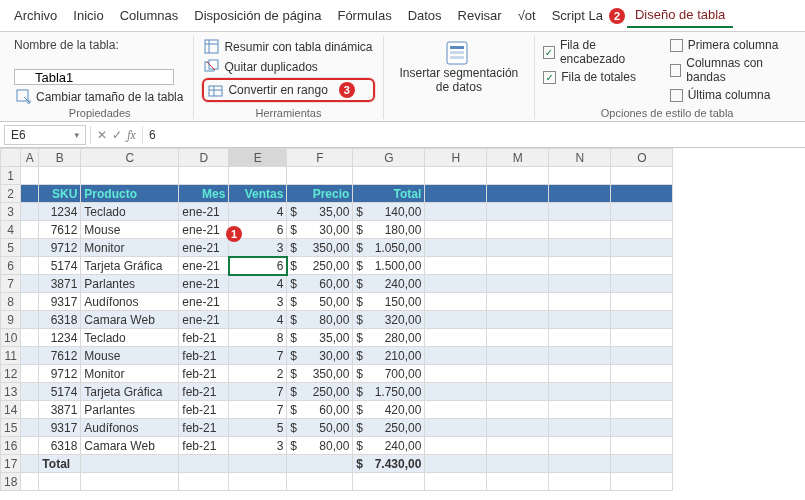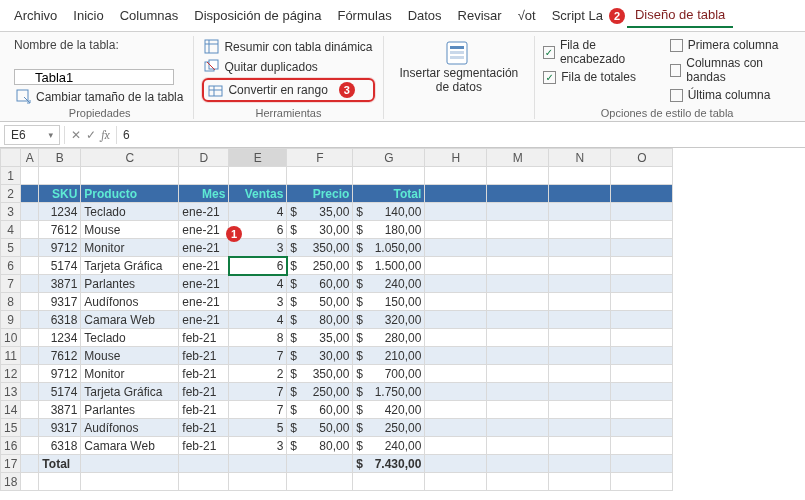--- a/index.html
+++ b/index.html
@@ -19,21 +19,21 @@
   .tool-line .ico { width: 15px; height: 15px; display:inline-flex; align-items:center; justify-content:center; }
   .highlight-box { border: 2px solid #d92b2b; border-radius: 6px; padding: 2px 4px; box-shadow: 0 0 0 1px rgba(217,43,43,0.15); text-align: right; }
   .seg-big { display:flex; flex-direction:column; align-items:center; padding:2px 8px; cursor:pointer; }
   .seg-big .ico-large { width: 30px; height: 26px; }
   .checks { display:flex; flex-direction:row; gap: 18px; }
   .check-col { display:flex; flex-direction:column; gap:4px; }
   .chk { display:flex; align-items:center; gap:5px; font-size:12px; }
   .chk .box { width:13px; height:13px; border:1px solid #888; display:inline-flex; align-items:center; justify-content:center; font-size:10px; color:#0f7b41; }
   .chk .box.checked::after { content:"✓"; }
   .fbar { display:flex; align-items:center; border-bottom:1px solid #c8c8c8; height:26px; }
-  .namebox { width:56px; border:1px solid #ccc; height:20px; margin:0 4px; padding:1px 6px; font-size:12px; display:flex; align-items:center; }
+  .namebox { width:82px; border:1px solid #ccc; height:20px; margin:0 4px; padding:1px 6px; font-size:12px; display:flex; align-items:center; }
   .namebox .dd { margin-left:auto; color:#777; font-size:9px; }
   .fx-ctrl { display:flex; align-items:center; gap:5px; padding:0 6px; color:#888; }
   .fx-label { font-style:italic; font-size:12px; font-family: "Cambria", serif; }
   .fx-val { padding:0 6px; font-size:12px; }
   .vbar { width:1px; background:#ddd; height:18px; }
   .sheet { position:relative; }
   .grid { border-collapse: collapse; table-layout:fixed; }
   .grid th, .grid td { border:1px solid #d9d9d9; height:18px; font-size:12px; padding:0 3px; }
   .grid th { background:#f0f0f0; font-weight:normal; color:#555; text-align:center; }
   .rowhdr { width:18px; background:#f0f0f0; text-align:center; color:#555; }

